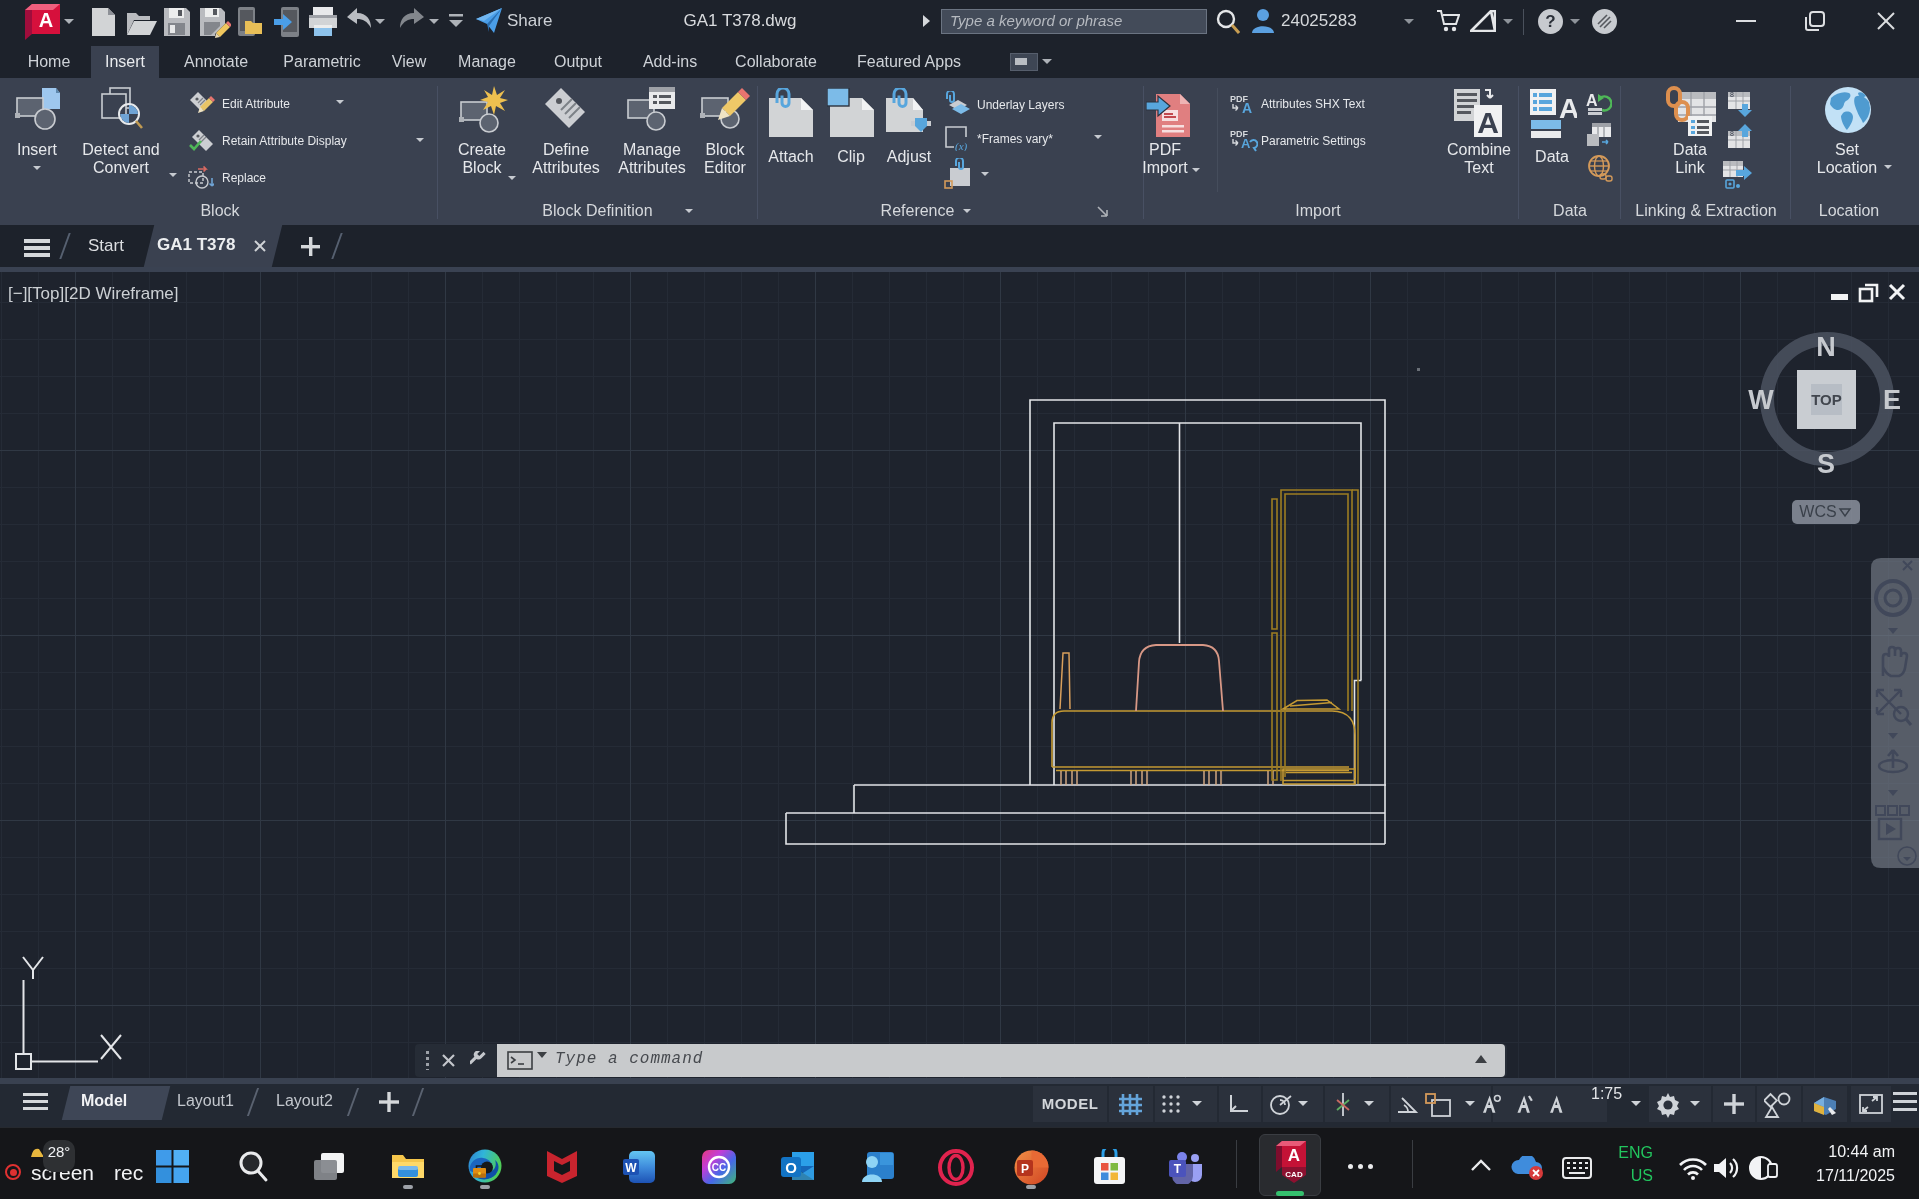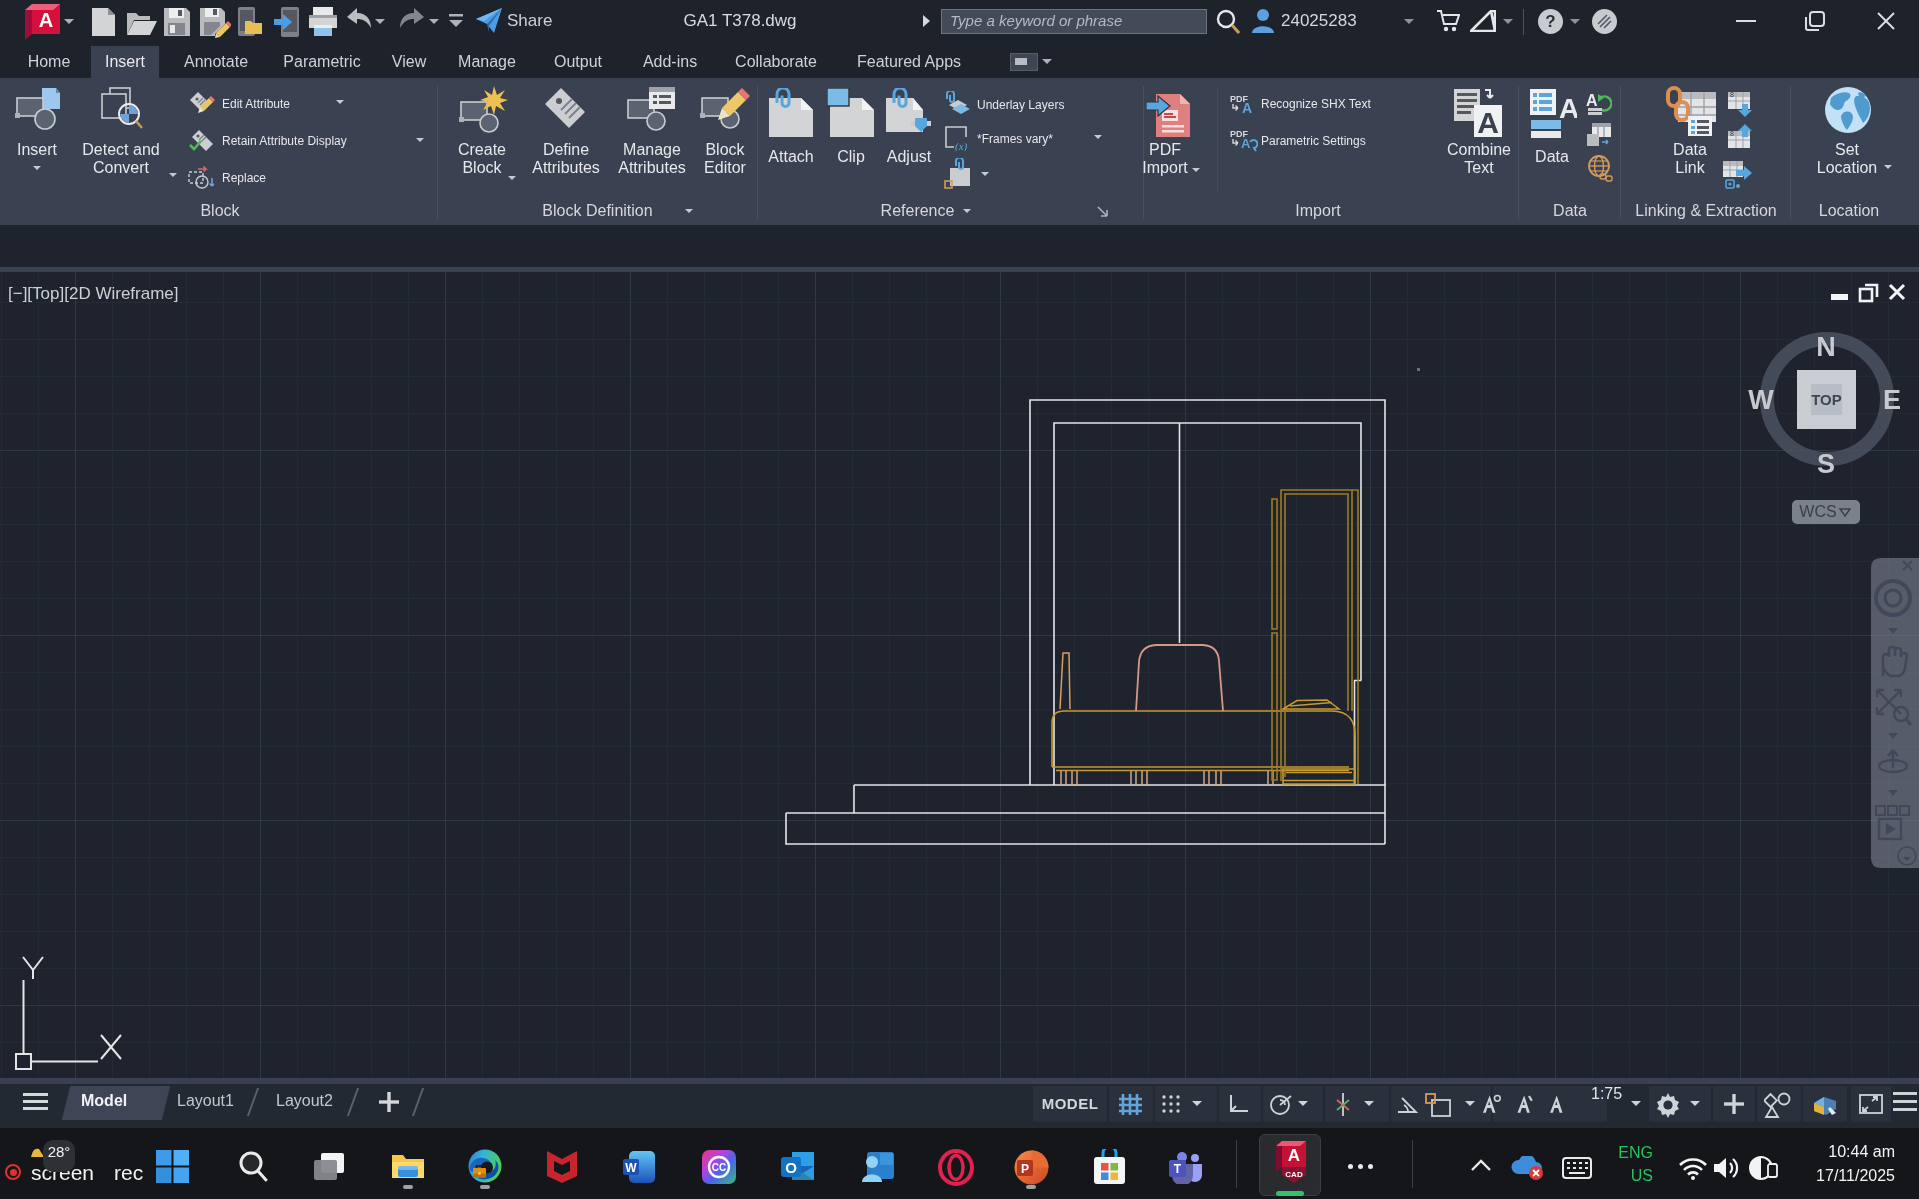--- a/index.html
+++ b/index.html
@@ -334,21 +334,21 @@
       <path d="M0 14 h12 v-6 l12 10 -12 10 v-6 h-12 z" fill="#58a6dd" stroke="#2c323e" stroke-width="1.2"></path>
     </svg>
     <div class="btxt" style="left:1137px;top:141px;width:56px">PDF<br>Import</div>
     <div class="dcaret" style="left:1192px;top:168px"></div>
     <div class="abs" style="left:1217px;top:88px;width:1px;height:104px;background:#454d5c"></div>
     <svg class="abs" style="left:1230px;top:93px" width="26" height="22" viewBox="0 0 26 22">
       <text x="0" y="9" font-size="9" font-weight="bold" fill="#d5d8dc" font-family="Liberation Sans">PDF</text>
       <path d="M3 11 v4 h5 M8 15 l-2.5 -2.5 M8 15 l-2.5 2.5" stroke="#d5d8dc" stroke-width="1.4" fill="none"></path>
       <text x="12" y="20" font-size="14" font-weight="bold" fill="#58a6dd" font-family="Liberation Sans">A</text>
     </svg>
-    <div class="rowtxt" style="left:1261px;top:94px">Recognize SHX Text</div>
+    <div class="rowtxt" style="left:1261px;top:94px">Attributes SHX Text</div>
     <svg class="abs" style="left:1230px;top:128px" width="28" height="24" viewBox="0 0 28 24">
       <text x="0" y="9" font-size="9" font-weight="bold" fill="#d5d8dc" font-family="Liberation Sans">PDF</text>
       <path d="M3 11 v4 h5 M8 15 l-2.5 -2.5 M8 15 l-2.5 2.5" stroke="#d5d8dc" stroke-width="1.4" fill="none"></path>
       <text x="11" y="20" font-size="13" font-weight="bold" fill="#58a6dd" font-family="Liberation Sans">A</text>
       <path d="M20 14 a4 4 0 1 1 4 6 l2 3" stroke="#58a6dd" stroke-width="2" fill="none"></path>
     </svg>
     <div class="rowtxt" style="left:1261px;top:131px">Parametric Settings</div>
     <svg class="abs" style="left:1452px;top:87px" width="52" height="52" viewBox="0 0 52 52">
       <rect x="2" y="2" width="26" height="32" fill="#d2d4d6"></rect>
       <rect x="5" y="6" width="20" height="3" fill="#55585e"></rect>
@@ -459,20 +459,38 @@
       <path d="M7 12 C12 7 20 5 25 7 C28 9 26 13 22 15 C19 17 21 20 17 23 C13 26 8 22 6 18 Z" fill="#4f9bd0"></path>
       <path d="M19 27 C23 24 29 26 29 31 C29 36 25 41 23 44 C20 41 17 34 17 30 Z" fill="#4f9bd0"></path>
       <path d="M31 11 C35 8 42 11 45 16 L46 22 C46 28 43 34 39 37 C37 32 34 29 33 25 C31 20 29 15 31 11 Z" fill="#4f9bd0"></path>
       <path d="M34 7 C36 5 40 7 42 10 L38 12 C36 11 34 9 34 7 Z" fill="#4f9bd0"></path>
     </svg>
     <div class="btxt" style="left:1816px;top:141px;width:62px">Set<br>Location</div>
     <div class="dcaret" style="left:1884px;top:165px"></div>
     <div class="plabel" style="left:1799px;width:100px">Location</div>
   </div>
     </div>
+  <div id="filetabs">
+    <div class="abs" style="left:24px;top:14px;width:26px;height:3.5px;background:#d5d8db"></div>
+    <div class="abs" style="left:24px;top:21px;width:26px;height:3.5px;background:#d5d8db"></div>
+    <div class="abs" style="left:24px;top:28px;width:26px;height:3.5px;background:#d5d8db"></div>
+    <div class="abs" style="left:64px;top:8px;width:2px;height:26px;background:#566070;transform:skewX(-20deg)"></div>
+    <div class="abs" style="left:88px;top:11px;color:#dcdee1;font-size:17px">Start</div>
+    <div class="abs" style="left:149px;top:0;width:128px;height:42px;background:#3a4150;transform:skewX(-14deg)"></div>
+    <div class="abs" style="left:157px;top:10px;color:#eceef0;font-size:17px;font-weight:bold">GA1 T378</div>
+    <svg class="abs" style="left:253px;top:14px" width="14" height="14" viewBox="0 0 14 14">
+      <line x1="2" y1="2" x2="12" y2="12" stroke="#cfd2d6" stroke-width="2"></line>
+      <line x1="12" y1="2" x2="2" y2="12" stroke="#cfd2d6" stroke-width="2"></line>
+    </svg>
+    <svg class="abs" style="left:301px;top:3px" width="19" height="36" viewBox="0 0 19 36">
+      <rect x="8" y="9" width="3.4" height="19" fill="#d5d8db"></rect>
+      <rect x="0" y="17" width="19" height="3.4" fill="#d5d8db"></rect>
+    </svg>
+    <div class="abs" style="left:336px;top:8px;width:2px;height:26px;background:#566070;transform:skewX(-20deg)"></div>
+  </div>
   <div id="strip"></div>
   <div id="canvas">
     <svg width="1919" height="812" viewBox="0 0 1919 812">
       <defs>
         <pattern id="gmin" width="37" height="37" patternUnits="userSpaceOnUse" x="1" y="30">
           <path d="M0 0.5 H37 M0.5 0 V37" stroke="#252b36" stroke-width="1" fill="none"></path>
         </pattern>
         <pattern id="gmaj" width="185" height="185" patternUnits="userSpaceOnUse" x="75" y="178">
           <path d="M0 0.5 H185 M0.5 0 V185" stroke="#303844" stroke-width="1" fill="none"></path>
         </pattern>
@@ -595,20 +613,40 @@
           <rect x="1888" y="534" width="9" height="9" stroke-width="2"></rect>
           <rect x="1900" y="534" width="9" height="9" stroke-width="2"></rect>
           <rect x="1879" y="547" width="22" height="20" stroke-width="2.4"></rect>
           <path d="M1886 551 l10 6 -10 6 z" fill="#41485a" stroke="none"></path>
           <circle cx="1907" cy="584" r="9" stroke-width="1.6"></circle>
           <path d="M1903 582 h8 M1903 585 h8 l-4 4 z" fill="#41485a" stroke="none" stroke-width="1.4"></path>
         </g>
       </g>
     </svg>
     
+    <div class="abs" style="left:415px;top:772px;width:1092px;height:33px;background:#262c36;border-radius:4px">
+      <div class="abs" style="left:11px;top:7px;width:3px;height:19px;background:repeating-linear-gradient(#9da1a8 0 3px, transparent 3px 6px)"></div>
+      <svg class="abs" style="left:26px;top:9px" width="15" height="15" viewBox="0 0 15 15">
+        <line x1="2" y1="2" x2="13" y2="13" stroke="#c4c7cc" stroke-width="2.2"></line>
+        <line x1="13" y1="2" x2="2" y2="13" stroke="#c4c7cc" stroke-width="2.2"></line>
+      </svg>
+      <svg class="abs" style="left:55px;top:7px" width="20" height="20" viewBox="0 0 20 20">
+        <path d="M3 1 v6 h3 v-6 h3 v6 a4 4 0 0 1 -3 4 v8 h-3 v-8 a4 4 0 0 1 -3 -4 v-6 z" fill="#c4c7cc" transform="rotate(45 10 10)"></path>
+      </svg>
+      <div class="abs" style="left:82px;top:0;width:1008px;height:33px;background:#c8cacc;border-radius:0 4px 4px 0">
+        <svg class="abs" style="left:10px;top:7px" width="26" height="19" viewBox="0 0 26 19">
+          <rect x="1" y="1" width="24" height="17" fill="none" stroke="#3c3f43" stroke-width="1.6"></rect>
+          <path d="M4 6 l4 3 -4 3" fill="none" stroke="#3c3f43" stroke-width="1.6"></path>
+          <line x1="11" y1="13" x2="17" y2="13" stroke="#3c3f43" stroke-width="1.6"></line>
+        </svg>
+        <div style="position:absolute;left:40px;top:8px;width:0;height:0;border-left:5px solid transparent;border-right:5px solid transparent;border-top:6px solid #3c3f43"></div>
+        <div class="abs" style="left:58px;top:6px;color:#46494e;font-size:16px;font-style:italic;font-family:'Liberation Mono',monospace;letter-spacing:1px">Type a command</div>
+        <div style="position:absolute;right:18px;top:11px;width:0;height:0;border-left:6px solid transparent;border-right:6px solid transparent;border-bottom:8px solid #3c3f43"></div>
+      </div>
+    </div>
   </div>
   <div class="abs" style="left:0;top:1078px;width:1919px;height:6px;background:#394150"></div>
   <div id="statusbar">
     <div class="abs" style="left:23px;top:9px;width:25px;height:3.4px;background:#d5d8db"></div>
     <div class="abs" style="left:23px;top:16px;width:25px;height:3.4px;background:#d5d8db"></div>
     <div class="abs" style="left:23px;top:23px;width:25px;height:3.4px;background:#d5d8db"></div>
     <div class="abs" style="left:66px;top:2px;width:100px;height:34px;background:#3e4656;transform:skewX(-14deg)"></div>
     <div class="abs" style="left:81px;top:8px;color:#f2f3f5;font-size:16px;font-weight:bold">Model</div>
     <div class="abs" style="left:177px;top:8px;color:#c3c7cd;font-size:16px">Layout1</div>
     <div class="abs" style="left:252px;top:4px;width:2px;height:28px;background:#5a6270;transform:skewX(-20deg)"></div>

